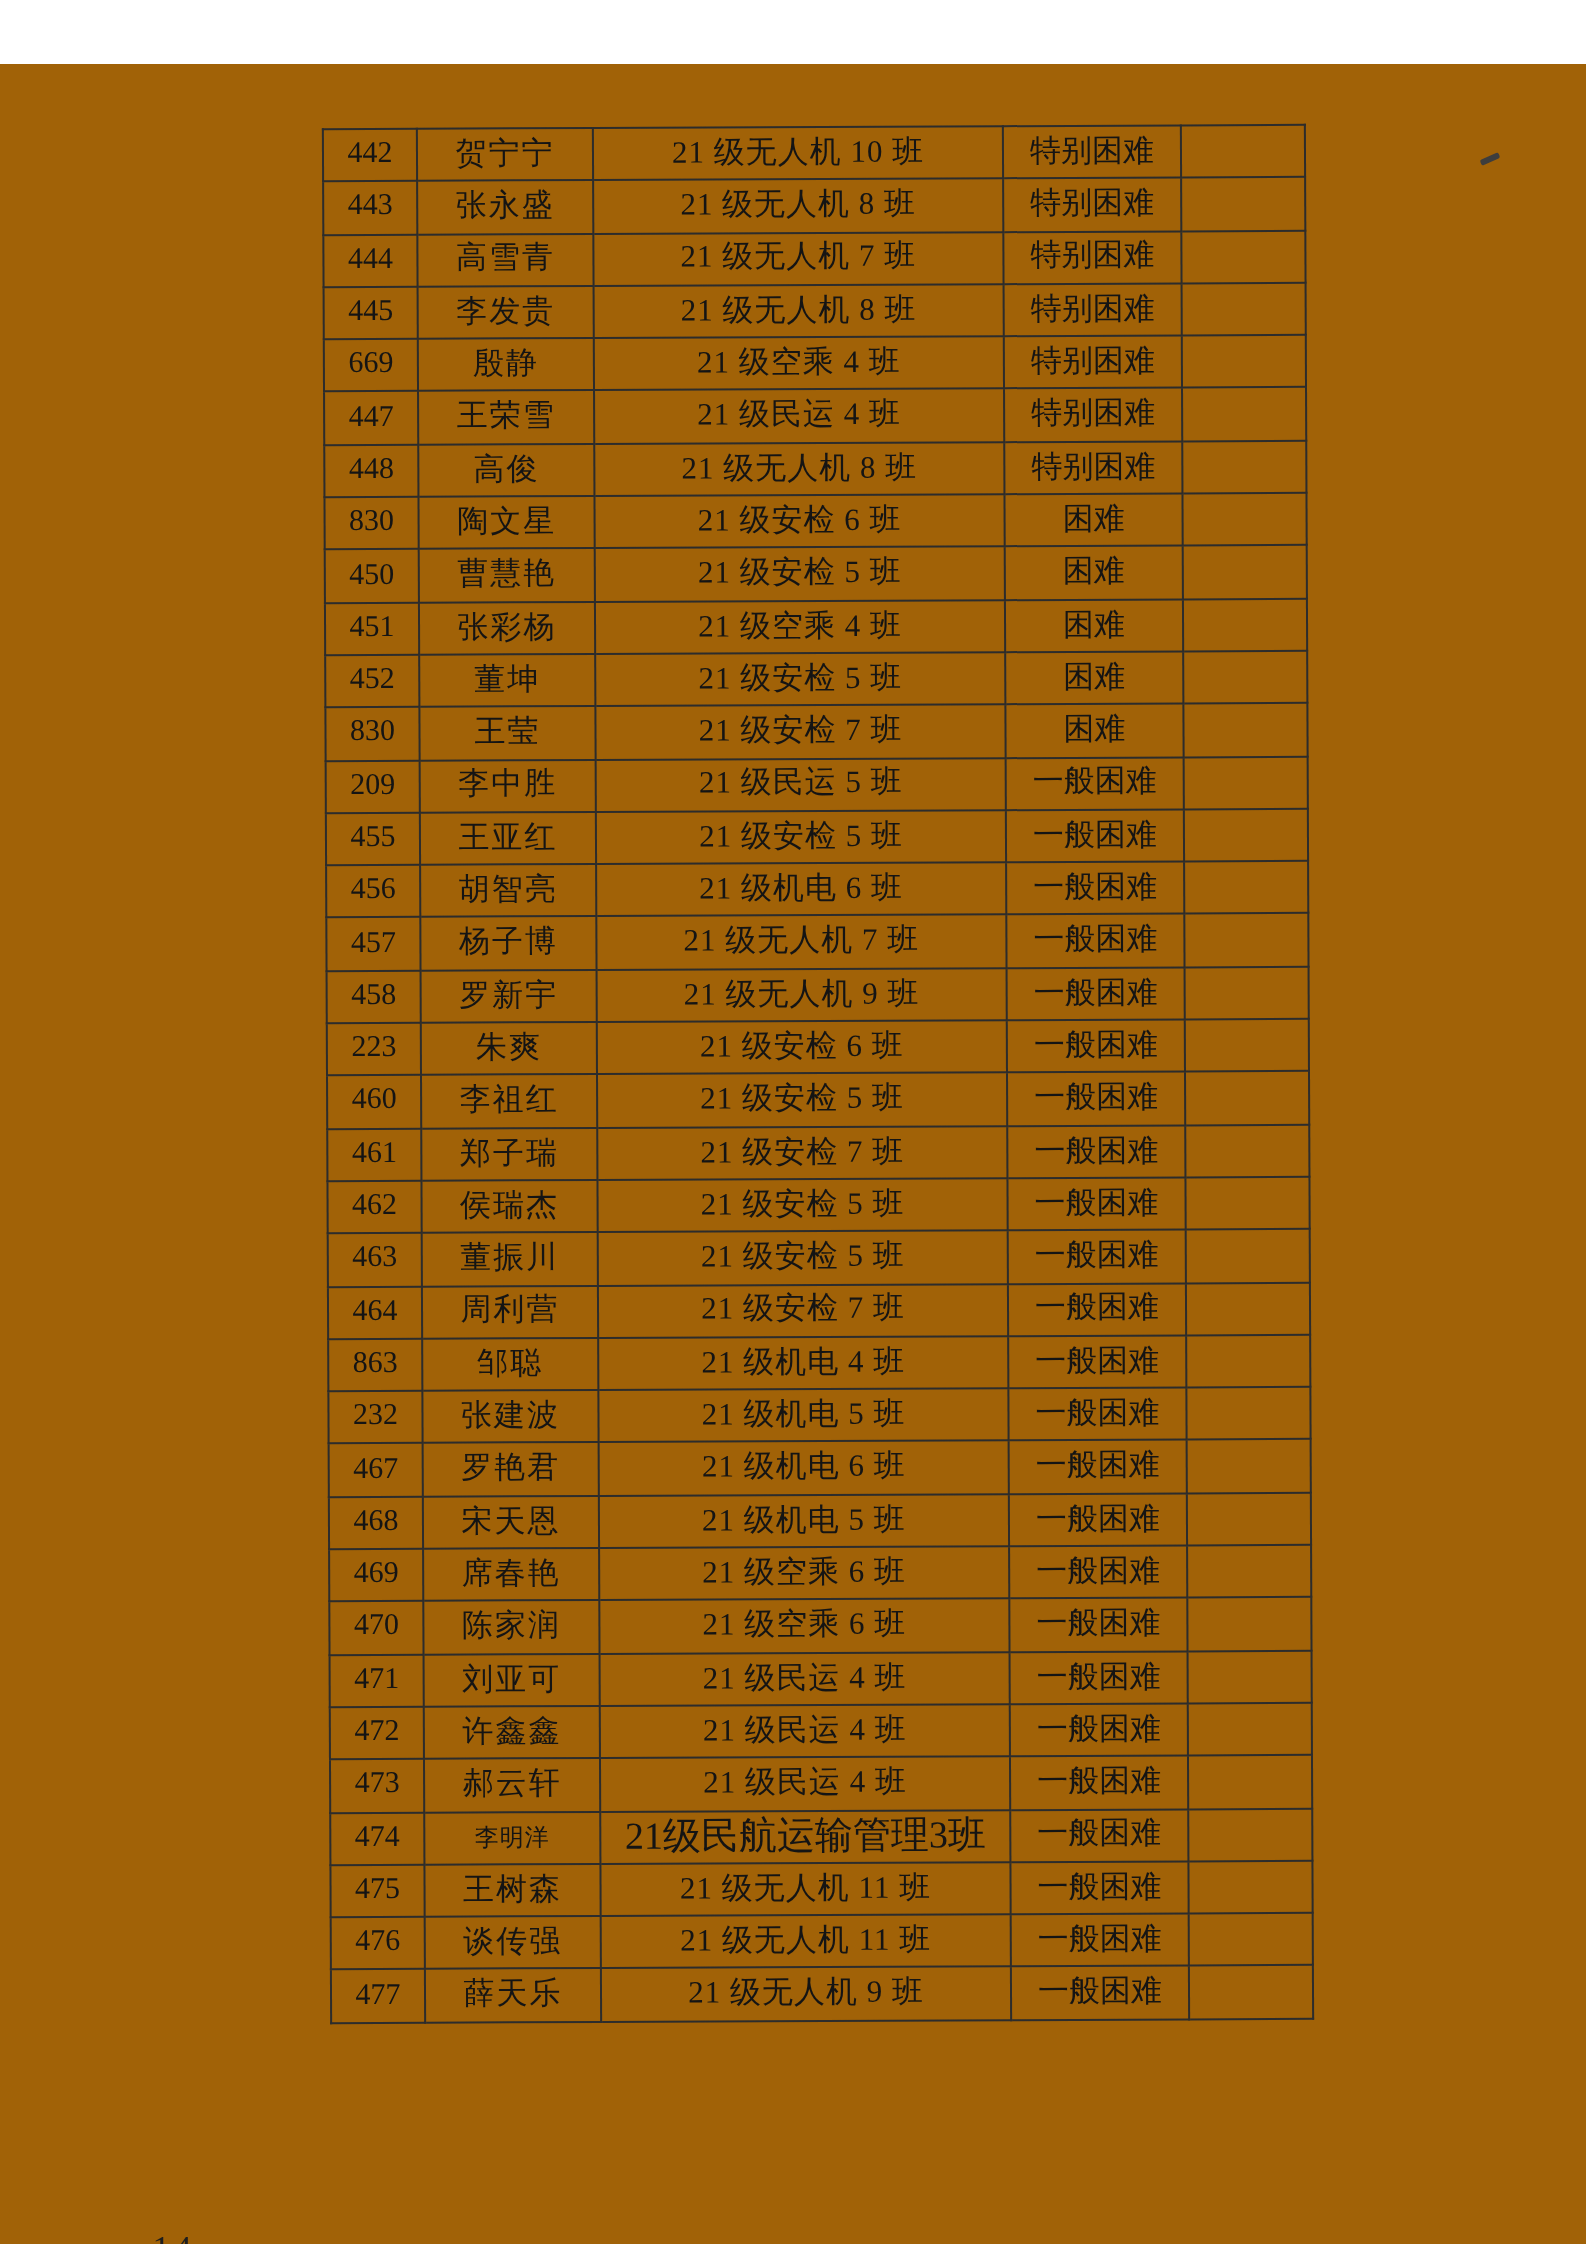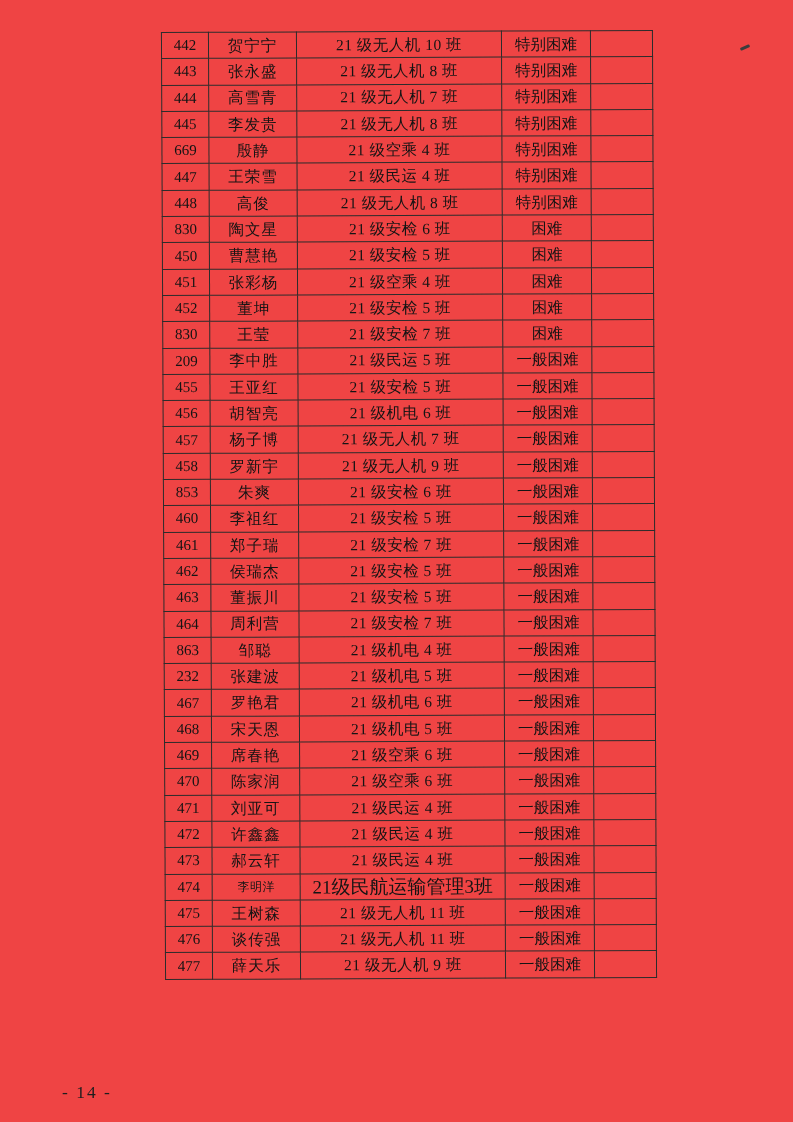--- a/index.html
+++ b/index.html
@@ -9,21 +9,22 @@
     height: 1122px;
     position: relative;
     background: #ffffff;
     font-family: "Liberation Serif", "DejaVu Serif", serif;
     color: #141414;
     overflow: hidden;
   }
   .sheet {
     position: absolute;
     inset: 0;
-    background: #ef4444;
+    background: #a16207;
+    margin-top: 32px;
   }
   table.scan-table {
     position: absolute;
     left: 163px;
     top: 31px;
     width: 491px;
     border-collapse: collapse;
     table-layout: fixed;
     transform: rotate(-0.25deg);
   }
@@ -190,21 +191,21 @@
           <td class="col-empty"></td>
         </tr>
         <tr>
           <td class="col-id">458</td>
           <td class="col-name">罗新宇</td>
           <td class="col-class">21 级无人机 9 班</td>
           <td class="col-status">一般困难</td>
           <td class="col-empty"></td>
         </tr>
         <tr>
-          <td class="col-id">853</td>
+          <td class="col-id">223</td>
           <td class="col-name">朱爽</td>
           <td class="col-class">21 级安检 6 班</td>
           <td class="col-status">一般困难</td>
           <td class="col-empty"></td>
         </tr>
         <tr>
           <td class="col-id">460</td>
           <td class="col-name">李祖红</td>
           <td class="col-class">21 级安检 5 班</td>
           <td class="col-status">一般困难</td>

